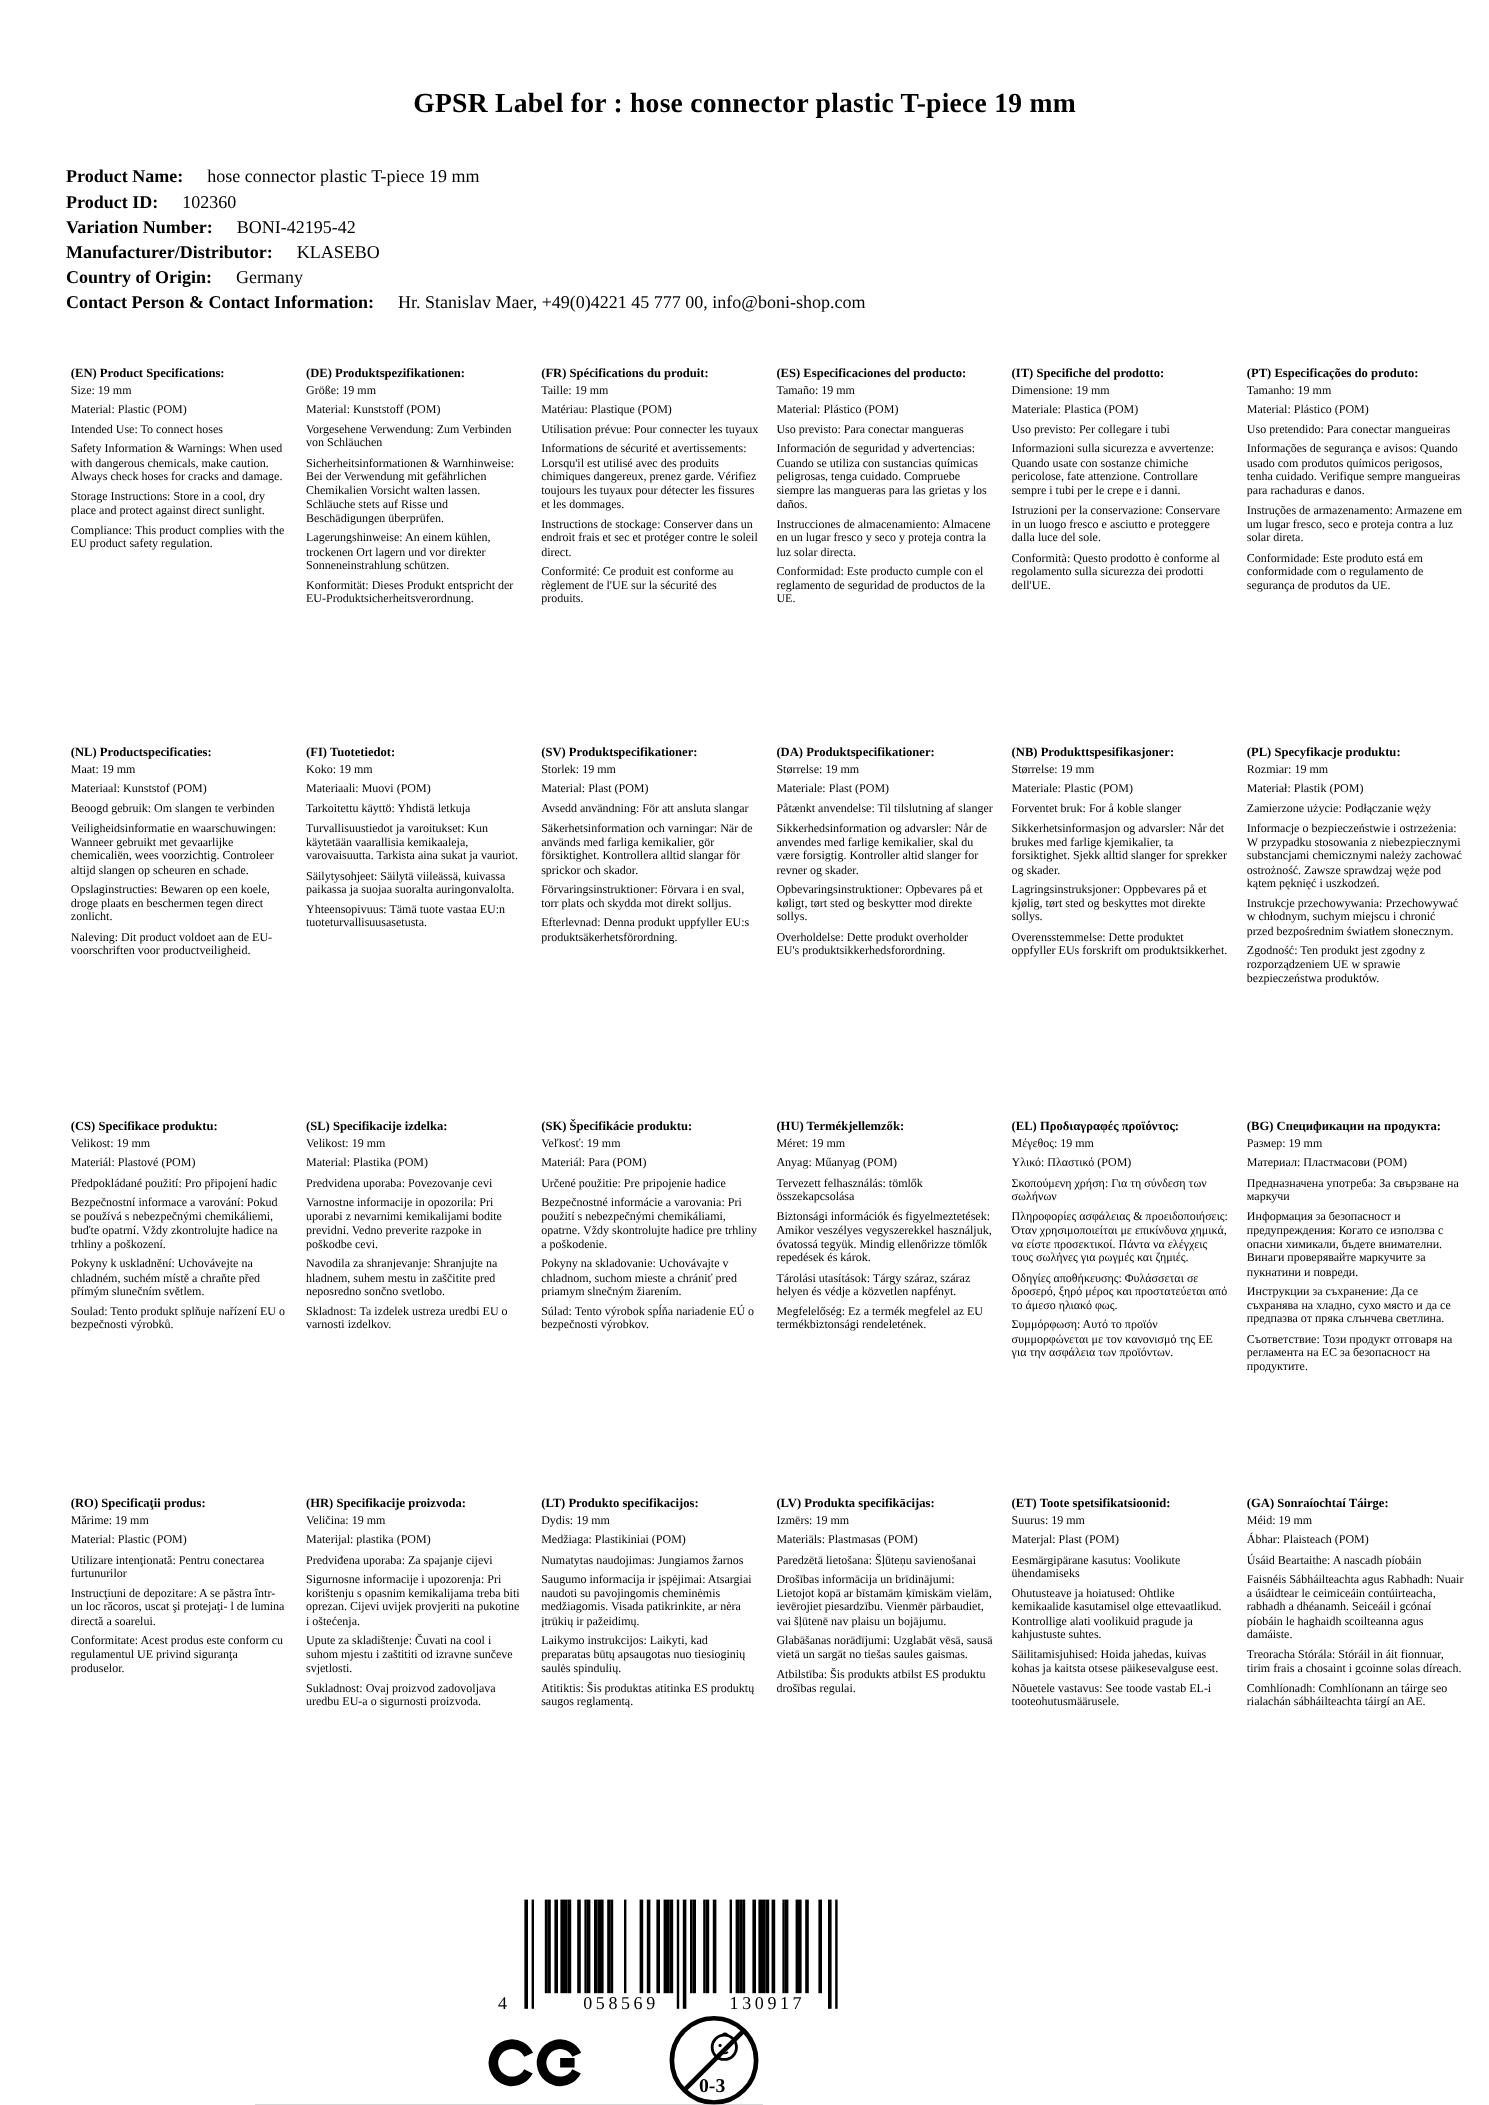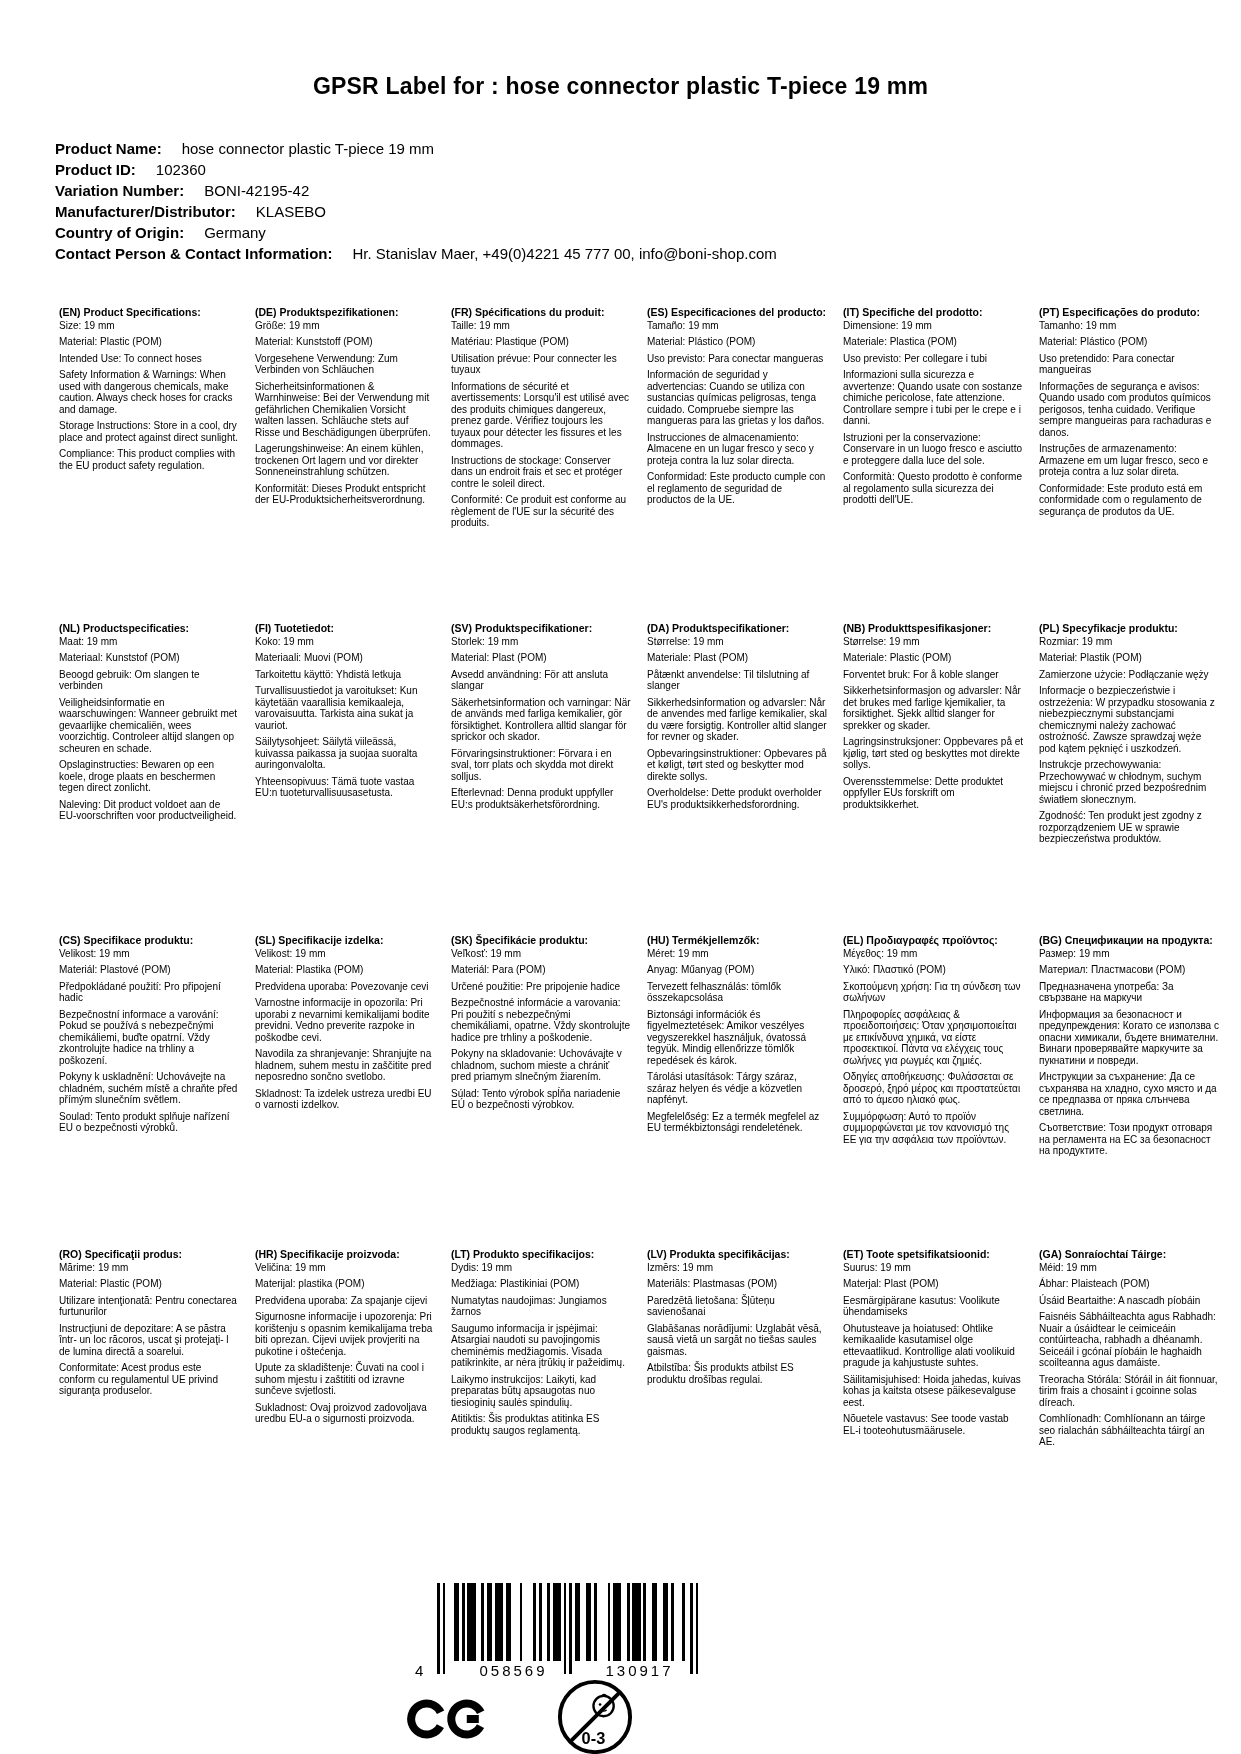--- a/index.html
+++ b/index.html
@@ -1,19 +1,19 @@
 <!DOCTYPE html>
 <html><head>
 <meta charset="utf-8">
 <style>
   html,body{margin:0;padding:0;background:#9a9a9a;}
   .page{
     position:relative;width:1241px;height:1754px;margin:0 auto;
     background:#ffffff;color:#000;
-    font-family:Liberation Sans, sans-serif;
+    font-family:Liberation Serif, serif;
     overflow:hidden;
   }
   .doc-title{
     position:absolute;top:58px;left:0;width:100%;
     text-align:center;font-size:23px;font-weight:bold;letter-spacing:.2px;
   }
   .info{position:absolute;left:55px;top:138px;font-size:15px;}
   .info-line{display:flex;gap:20px;height:21px;line-height:21px;white-space:nowrap;}
   .info-label{font-weight:bold;}
   .blocks-grid{
@@ -24,21 +24,21 @@
   .block{font-size:10px;line-height:11.5px;}
   .block-title{margin:0 0 1px 0;font-size:10.5px;line-height:12.5px;font-weight:bold;white-space:nowrap;}
   .block p{margin:0 0 5px 0;overflow-wrap:break-word;}
   
   .barcode{position:absolute;left:415px;top:1583px;width:300px;height:100px;}
   .bc-bars{display:flex;align-items:flex-start;margin-left:22px;height:92px;}
   .bc-mod{width:2.75px;height:78px;background:transparent;flex:0 0 auto;}
   .bc-mod.on{background:#000;}
   .bc-mod.on.guard{height:91px;}
   .bc-first{position:absolute;left:0;top:79px;font-size:15px;}
-  .bc-g1{position:absolute;left:31px;top:79px;width:135px;text-align:center;letter-spacing:3px;font-size:15px;}
+  .bc-g1{position:absolute;left:31px;top:79px;width:135px;text-align:left;letter-spacing:3px;font-size:15px;padding-left:40px;}
   .bc-g2{position:absolute;left:158px;top:79px;width:133px;text-align:center;letter-spacing:3px;font-size:15px;}
   .ce-mark{position:absolute;left:406px;top:1688px;}
   .age-warning{position:absolute;left:556px;top:1678px;}
   .sr{position:absolute;width:1px;height:1px;overflow:hidden;clip:rect(0 0 0 0);white-space:nowrap;}
 </style>
 </head>
 <body>
 
 <div class="page">
 
@@ -258,20 +258,21 @@
         <p>Numatytas naudojimas: Jungiamos žarnos</p>
         <p>Saugumo informacija ir įspėjimai: Atsargiai naudoti su pavojingomis cheminėmis medžiagomis. Visada patikrinkite, ar nėra įtrūkių ir pažeidimų.</p>
         <p>Laikymo instrukcijos: Laikyti, kad preparatas būtų apsaugotas nuo tiesioginių saulės spindulių.</p>
         <p>Atitiktis: Šis produktas atitinka ES produktų saugos reglamentą.</p>
       </section>
       <section class="block">
       <h3 class="block-title">(LV) Produkta specifikācijas:</h3>
     <p>Izmērs: 19 mm</p>
         <p>Materiāls: Plastmasas (POM)</p>
         <p>Paredzētā lietošana: Šļūteņu savienošanai</p>
+        <p>Drošības informācija un brīdinājumi: Lietojot kopā ar bīstamām ķīmiskām vielām, ievērojiet piesardzību. Vienmēr pārbaudiet, vai šļūtenē nav plaisu un bojājumu.</p>
         <p>Glabāšanas norādījumi: Uzglabāt vēsā, sausā vietā un sargāt no tiešas saules gaismas.</p>
         <p>Atbilstība: Šis produkts atbilst ES produktu drošības regulai.</p>
       </section>
       <section class="block">
       <h3 class="block-title">(ET) Toote spetsifikatsioonid:</h3>
     <p>Suurus: 19 mm</p>
         <p>Materjal: Plast (POM)</p>
         <p>Eesmärgipärane kasutus: Voolikute ühendamiseks</p>
         <p>Ohutusteave ja hoiatused: Ohtlike kemikaalide kasutamisel olge ettevaatlikud. Kontrollige alati voolikuid pragude ja kahjustuste suhtes.</p>
         <p>Säilitamisjuhised: Hoida jahedas, kuivas kohas ja kaitsta otsese päikesevalguse eest.</p>

